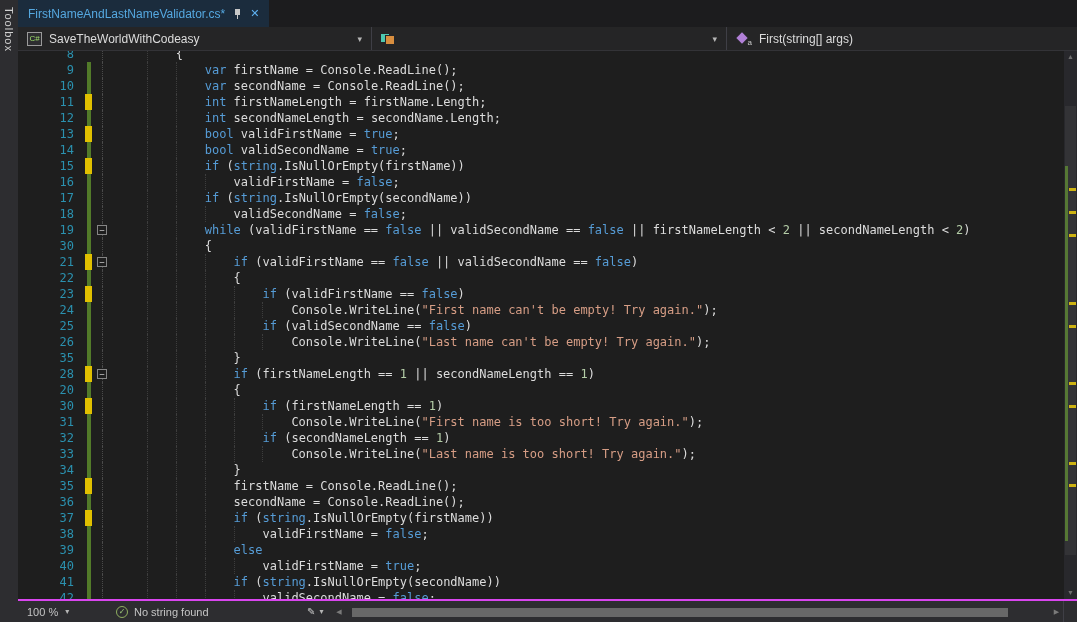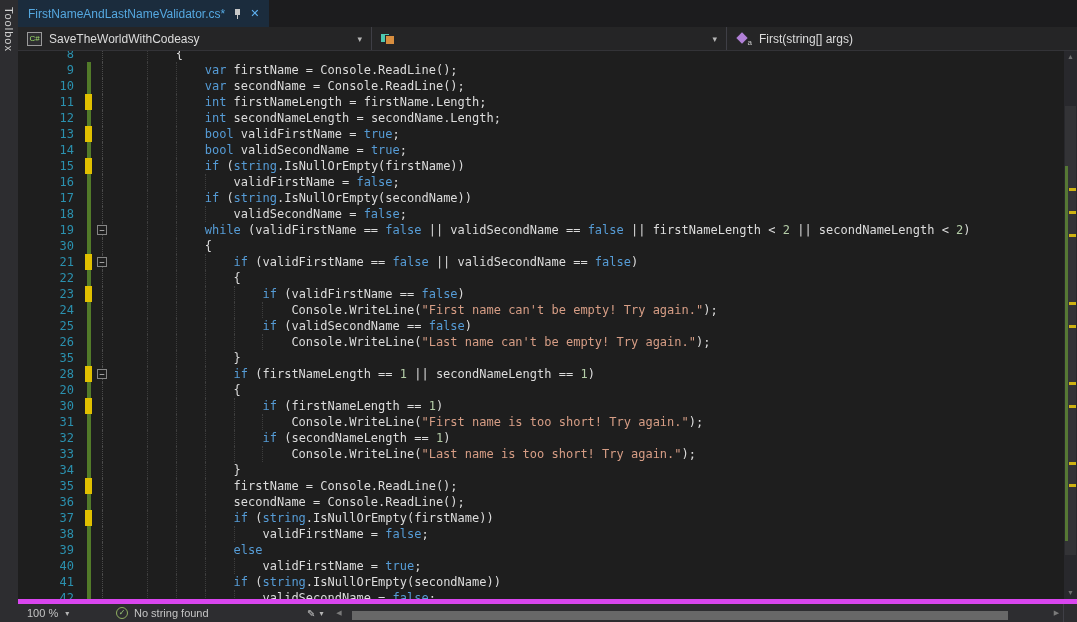--- a/index.html
+++ b/index.html
@@ -58,21 +58,21 @@
   
   .vscrollbar{width:14px;flex:none;background:#28282c;position:relative;border-left:1px solid #1e1e1e}
   .sb-up,.sb-down{position:absolute;left:0;right:0;height:12px;color:#6f6f6f;font-size:7px;text-align:center;line-height:12px}
   .sb-up{top:0}.sb-down{bottom:0}
   #sb-marks{position:absolute;left:0;right:0;top:12px;bottom:12px}
   .sb-thumb{position:absolute;left:1px;right:1px;top:10%;height:82%;background:rgba(115,115,115,.16)}
   .sb-green{position:absolute;left:1px;width:3px;background:var(--change-saved)}
   .sb-yellow{position:absolute;left:5px;right:1px;height:3px;background:var(--change-unsaved)}
 
   
-  .status-bar{height:23px;background:#2d2d30;margin-left:18px;display:flex;align-items:center;flex:none;border-top:5px solid #d946ef;font-size:11px;color:#c5c5c5}
+  .status-bar{height:23px;background:#2d2d30;margin-left:18px;display:flex;align-items:center;flex:none;border-top:2px solid #d946ef;font-size:11px;color:#c5c5c5}
   .zoom{display:flex;align-items:center;gap:7px;padding:0 9px;width:88px;flex:none}
   .zoom .chev{font-size:8px}
   .health{display:flex;align-items:center;gap:6px;padding:0 10px;width:192px;flex:none}
   .check-icon{width:12px;height:12px;border:1px solid #8fae60;border-radius:50%;color:#9cc97b;font-size:8px;line-height:10px;text-align:center;flex:none}
   .extra{display:flex;align-items:center;gap:4px;padding:0 9px;flex:none}
   .pencil{font-size:10px;color:#c8c8c8}
   .extra .chev{font-size:8px}
   .hscroll{flex:1;display:flex;align-items:center;height:100%}
   .harrow{width:13px;color:#7a7a7a;font-size:7px;text-align:center;flex:none}
   .htrack{flex:1;height:100%;position:relative;background:#2d2d30}

